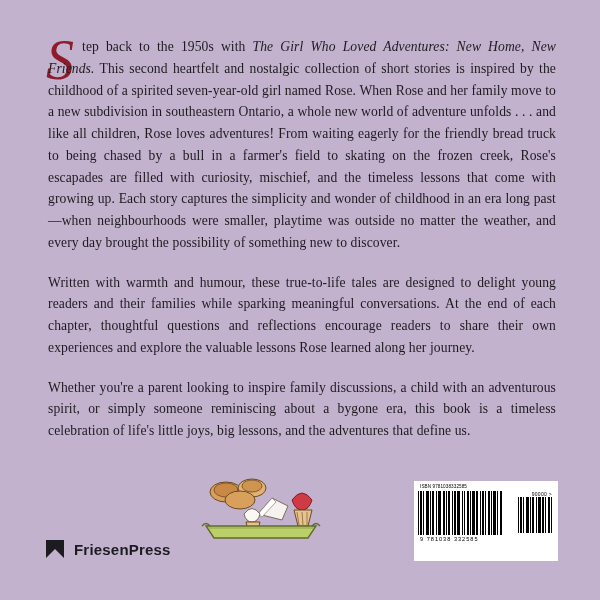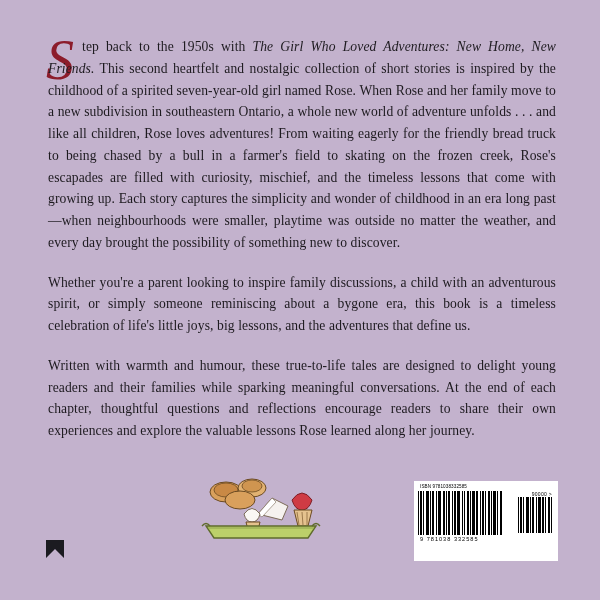--- a/index.html
+++ b/index.html
@@ -162,23 +162,23 @@
 
 <div class="cover">
 
   <div class="blurb">
 
     <div class="dropcap-wrap">
       <span class="dropcap">S</span>
       <p class="para first"><span class="first-indent"></span><span>tep back to the 1950s with </span><span class="ital">The Girl Who Loved Adventures: New Home, New Friends.</span><span> This second heartfelt and nostalgic collection of short stories is inspired by the childhood of a spirited seven-year-old girl named Rose. When Rose and her family move to a new subdivision in southeastern Ontario, a whole new world of adventure unfolds . . . and like all children, Rose loves adventures! From waiting eagerly for the friendly bread truck to being chased by a bull in a farmer's field to skating on the frozen creek, Rose's escapades are filled with curiosity, mischief, and the timeless lessons that come with growing up. Each story captures the simplicity and wonder of childhood in an era long past—when neighbourhoods were smaller, playtime was outside no matter the weather, and every day brought the possibility of something new to discover.</span></p>
     </div>
 
+    <p class="para p2">Written with warmth and humour, these true-to-life tales are designed to delight young readers and their families while sparking meaningful conversations. At the end of each chapter, thoughtful questions and reflections encourage readers to share their own experiences and explore the valuable lessons Rose learned along her journey.</p>
+
     <p class="para p3">Whether you're a parent looking to inspire family discussions, a child with an adventurous spirit, or simply someone reminiscing about a bygone era, this book is a timeless celebration of life's little joys, big lessons, and the adventures that define us.</p>
-
-    <p class="para p2">Written with warmth and humour, these true-to-life tales are designed to delight young readers and their families while sparking meaningful conversations. At the end of each chapter, thoughtful questions and reflections encourage readers to share their own experiences and explore the valuable lessons Rose learned along her journey.</p>
   </div>
 
   <div class="illustration">
     <svg width="130" height="72" viewBox="0 0 130 72" xmlns="http://www.w3.org/2000/svg">
 
       <ellipse cx="30" cy="22" rx="16" ry="10" fill="#d9a05c" stroke="#6b4a22" stroke-width="1"></ellipse>
       <ellipse cx="30" cy="20" rx="12" ry="7" fill="#c98945" stroke="#6b4a22" stroke-width="0.8"></ellipse>
       <ellipse cx="56" cy="18" rx="14" ry="9" fill="#e2b272" stroke="#6b4a22" stroke-width="1"></ellipse>
       <ellipse cx="56" cy="16" rx="10" ry="6" fill="#cf9550" stroke="#6b4a22" stroke-width="0.8"></ellipse>
       <ellipse cx="44" cy="30" rx="15" ry="9" fill="#d9a05c" stroke="#6b4a22" stroke-width="1"></ellipse>
@@ -201,20 +201,21 @@
       <path d="M116 56 q4 -5 8 0" fill="none" stroke="#5f6b2c" stroke-width="1.4"></path>
     </svg>
   </div>
 
   <div class="publisher">
     <div class="pub-mark">
       <svg width="22" height="22" viewBox="0 0 22 22" xmlns="http://www.w3.org/2000/svg">
         <path d="M2 2 L20 2 L20 20 L11 11 L2 20 Z" fill="#1b1b20"></path>
       </svg>
     </div>
+    <div class="pub-name">FriesenPress</div>
   </div>
 
   <div class="barcode-box">
     <div class="isbn-line">ISBN 9781038332585</div>
     <div class="bc-row">
       <div class="bars main">
         <span style="width:1px"></span>
           <span style="width:1px;background:transparent"></span>
         <span style="width:2px"></span>
           <span style="width:1px;background:transparent"></span>

